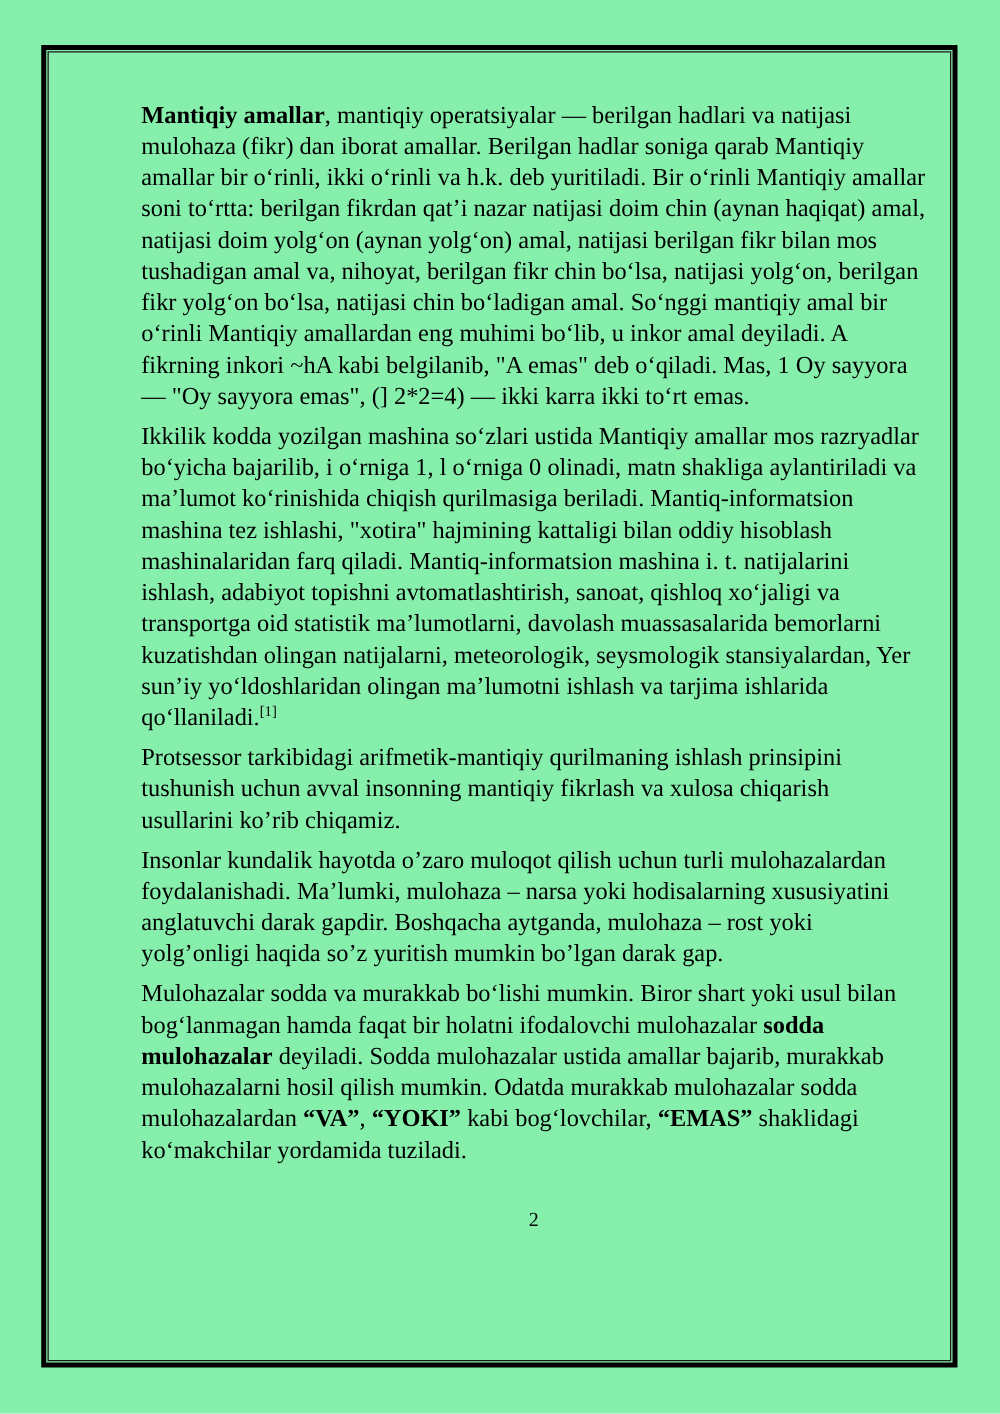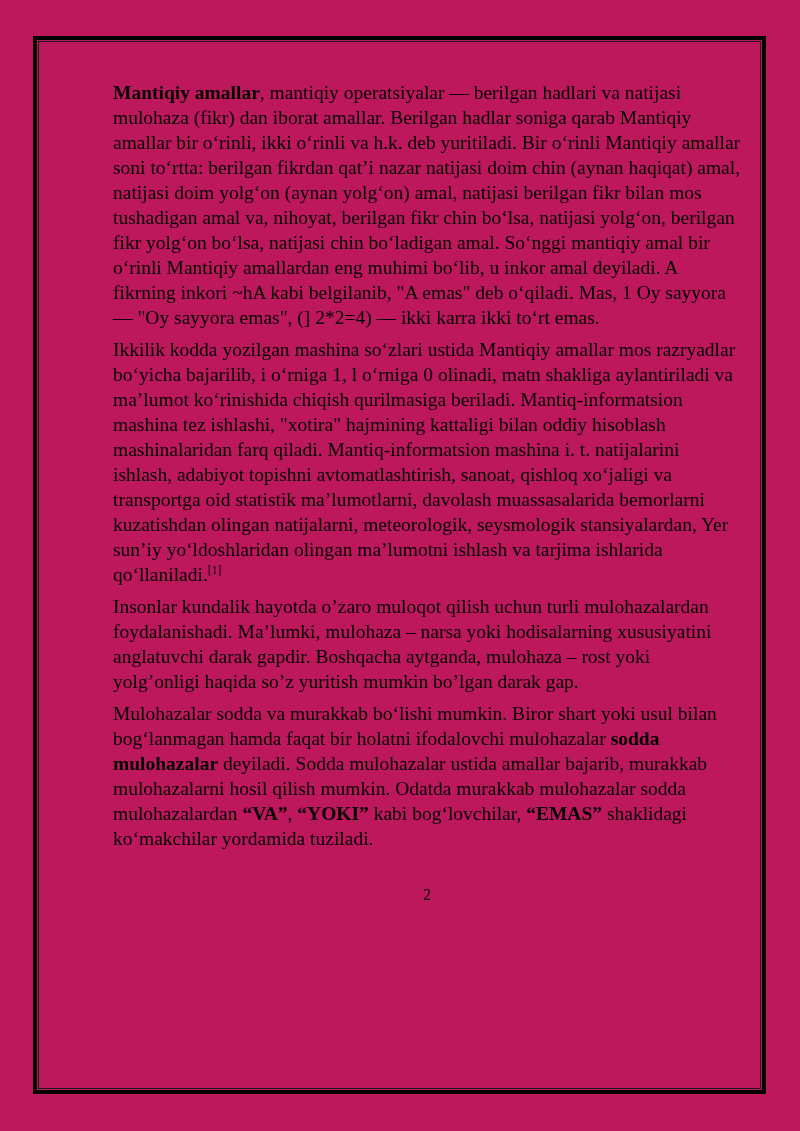--- a/index.html
+++ b/index.html
@@ -4,21 +4,21 @@
 <style>
   html, body {
     margin: 0;
     padding: 0;
     background: #ffffff;
   }
   .page {
     position: relative;
     width: 800px;
     height: 1131px;
-    background: #be185d;
+    background: #86efac;
     font-family: "Liberation Serif", "DejaVu Serif", serif;
     color: #000000;
     overflow: hidden;
   }
   
   .page-frame {
     position: absolute;
     left: 33px;
     top: 36px;
     width: 733px;
@@ -58,20 +58,21 @@
 </head>
 <body>
 
 <div class="page">
   <div class="page-frame">
     <div class="page-frame-inner">
       <div class="page-content">
         <div>
             <p class="para"><span style="font-weight: bold;">Mantiqiy amallar</span><span>, mantiqiy operatsiyalar — berilgan hadlari va natijasi mulohaza (fikr) dan iborat amallar. Berilgan hadlar soniga qarab Mantiqiy amallar bir o‘rinli, ikki o‘rinli va h.k. deb yuritiladi. Bir o‘rinli Mantiqiy amallar soni to‘rtta: berilgan fikrdan qat’i nazar natijasi doim chin (aynan haqiqat) amal, natijasi doim yolg‘on (aynan yolg‘on) amal, natijasi berilgan fikr bilan mos tushadigan amal va, nihoyat, berilgan fikr chin bo‘lsa, natijasi yolg‘on, berilgan fikr yolg‘on bo‘lsa, natijasi chin bo‘ladigan amal. So‘nggi mantiqiy amal bir o‘rinli Mantiqiy amallardan eng muhimi bo‘lib, u inkor amal deyiladi. A fikrning inkori ~hA kabi belgilanib, "A emas" deb o‘qiladi. Mas, 1 Oy sayyora — "Oy sayyora emas", (] 2*2=4) — ikki karra ikki to‘rt emas.</span></p>
             <p class="para"><span>Ikkilik kodda yozilgan mashina so‘zlari ustida Mantiqiy amallar mos razryadlar bo‘yicha bajarilib, i o‘rniga 1, l o‘rniga 0 olinadi, matn shakliga aylantiriladi va ma’lumot ko‘rinishida chiqish qurilmasiga beriladi. Mantiq-informatsion mashina tez ishlashi, "xotira" hajmining kattaligi bilan oddiy hisoblash mashinalaridan farq qiladi. Mantiq-informatsion mashina i. t. natijalarini ishlash, adabiyot topishni avtomatlashtirish, sanoat, qishloq xo‘jaligi va transportga oid statistik ma’lumotlarni, davolash muassasalarida bemorlarni kuzatishdan olingan natijalarni, meteorologik, seysmologik stansiyalardan, Yer sun’iy yo‘ldoshlaridan olingan ma’lumotni ishlash va tarjima ishlarida qo‘llaniladi.</span><sup>[1]</sup></p>
+            <p class="para"><span>Protsessor tarkibidagi arifmetik-mantiqiy qurilmaning ishlash prinsipini tushunish uchun avval insonning mantiqiy fikrlash va xulosa chiqarish usullarini ko’rib chiqamiz.</span></p>
             <p class="para"><span>Insonlar kundalik hayotda o’zaro muloqot qilish uchun turli mulohazalardan foydalanishadi. Ma’lumki, mulohaza – narsa yoki hodisalarning xususiyatini anglatuvchi darak gapdir. Boshqacha aytganda, mulohaza – rost yoki yolg’onligi haqida so’z yuritish mumkin bo’lgan darak gap.</span></p>
             <p class="para"><span>Mulohazalar sodda va murakkab bo‘lishi mumkin. Biror shart yoki usul bilan bog‘lanmagan hamda faqat bir holatni ifodalovchi mulohazalar </span><span style="font-weight: bold;">sodda mulohazalar</span><span> deyiladi. Sodda mulohazalar ustida amallar bajarib, murakkab mulohazalarni hosil qilish mumkin. Odatda murakkab mulohazalar sodda mulohazalardan </span><span style="font-weight: bold;">“VA”</span><span>, </span><span style="font-weight: bold;">“YOKI”</span><span> kabi bog‘lovchilar, </span><span style="font-weight: bold;">“EMAS”</span><span> shaklidagi ko‘makchilar yordamida tuziladi.</span></p>
           </div>
         <div class="page-footer">
           <span>2</span>
         </div>
       </div>
     </div>
   </div>
 </div>

